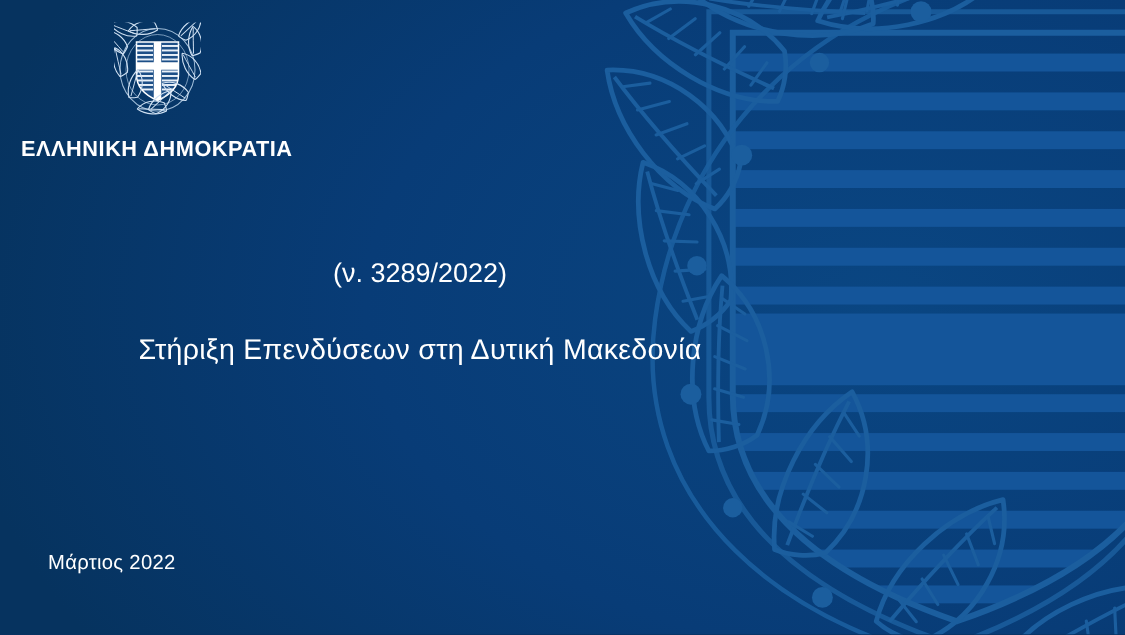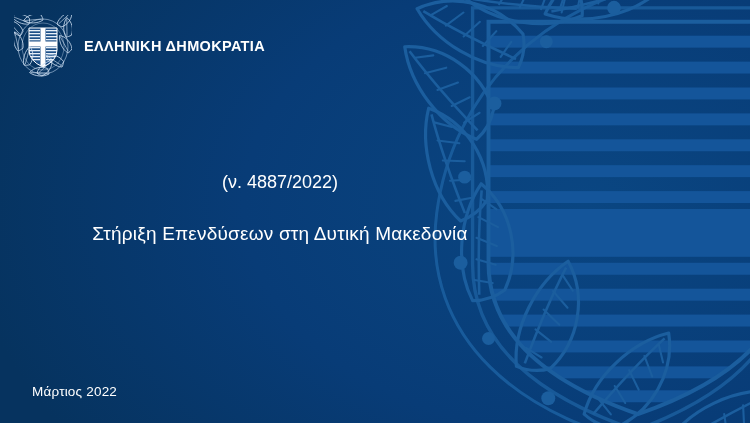--- a/index.html
+++ b/index.html
@@ -35,20 +35,21 @@
   .watermark svg { display: block; width: 100%; height: 100%; }
 
   
   .header {
     position: absolute;
     left: 14px;
     top: 15px;
     display: flex;
     align-items: center;
     gap: 12px;
+    flex-direction: column;
   }
   .emblem-small {
     width: 58px;
     height: 62px;
     flex: 0 0 auto;
   }
   .emblem-small svg { display: block; width: 100%; height: 100%; }
 
   .header-text {
     display: flex;
@@ -104,21 +105,21 @@
     line-height: 1.3;
     margin-top: 28px;
     letter-spacing: 0.2px;
     white-space: nowrap;
   }
 
   
   .footer-date {
     position: absolute;
     left: 32px;
-    bottom: 24px;
+    bottom: 41px;
     color: #ffffff;
     font-size: 13.5px;
     font-weight: normal;
     letter-spacing: 0.2px;
   }
 </style>
 </head>
 <body>
 
 <div class="slide">
@@ -297,19 +298,19 @@
         </g>
       </svg>
     </div>
 
     <div class="header-text">
       <div class="org-name">ΕΛΛΗΝΙΚΗ ΔΗΜΟΚΡΑΤΙΑ</div>
     </div>
   </div>
 
   <div class="title-block">
-    <div class="law-ref">(ν. 4887/2022)</div>
+    <div class="law-ref">(ν. 3289/2022)</div>
     <div class="subtitle">Στήριξη Επενδύσεων στη Δυτική Μακεδονία</div>
   </div>
 
   <div class="footer-date">Μάρτιος 2022</div>
 
 </div>
 
 </body></html>

